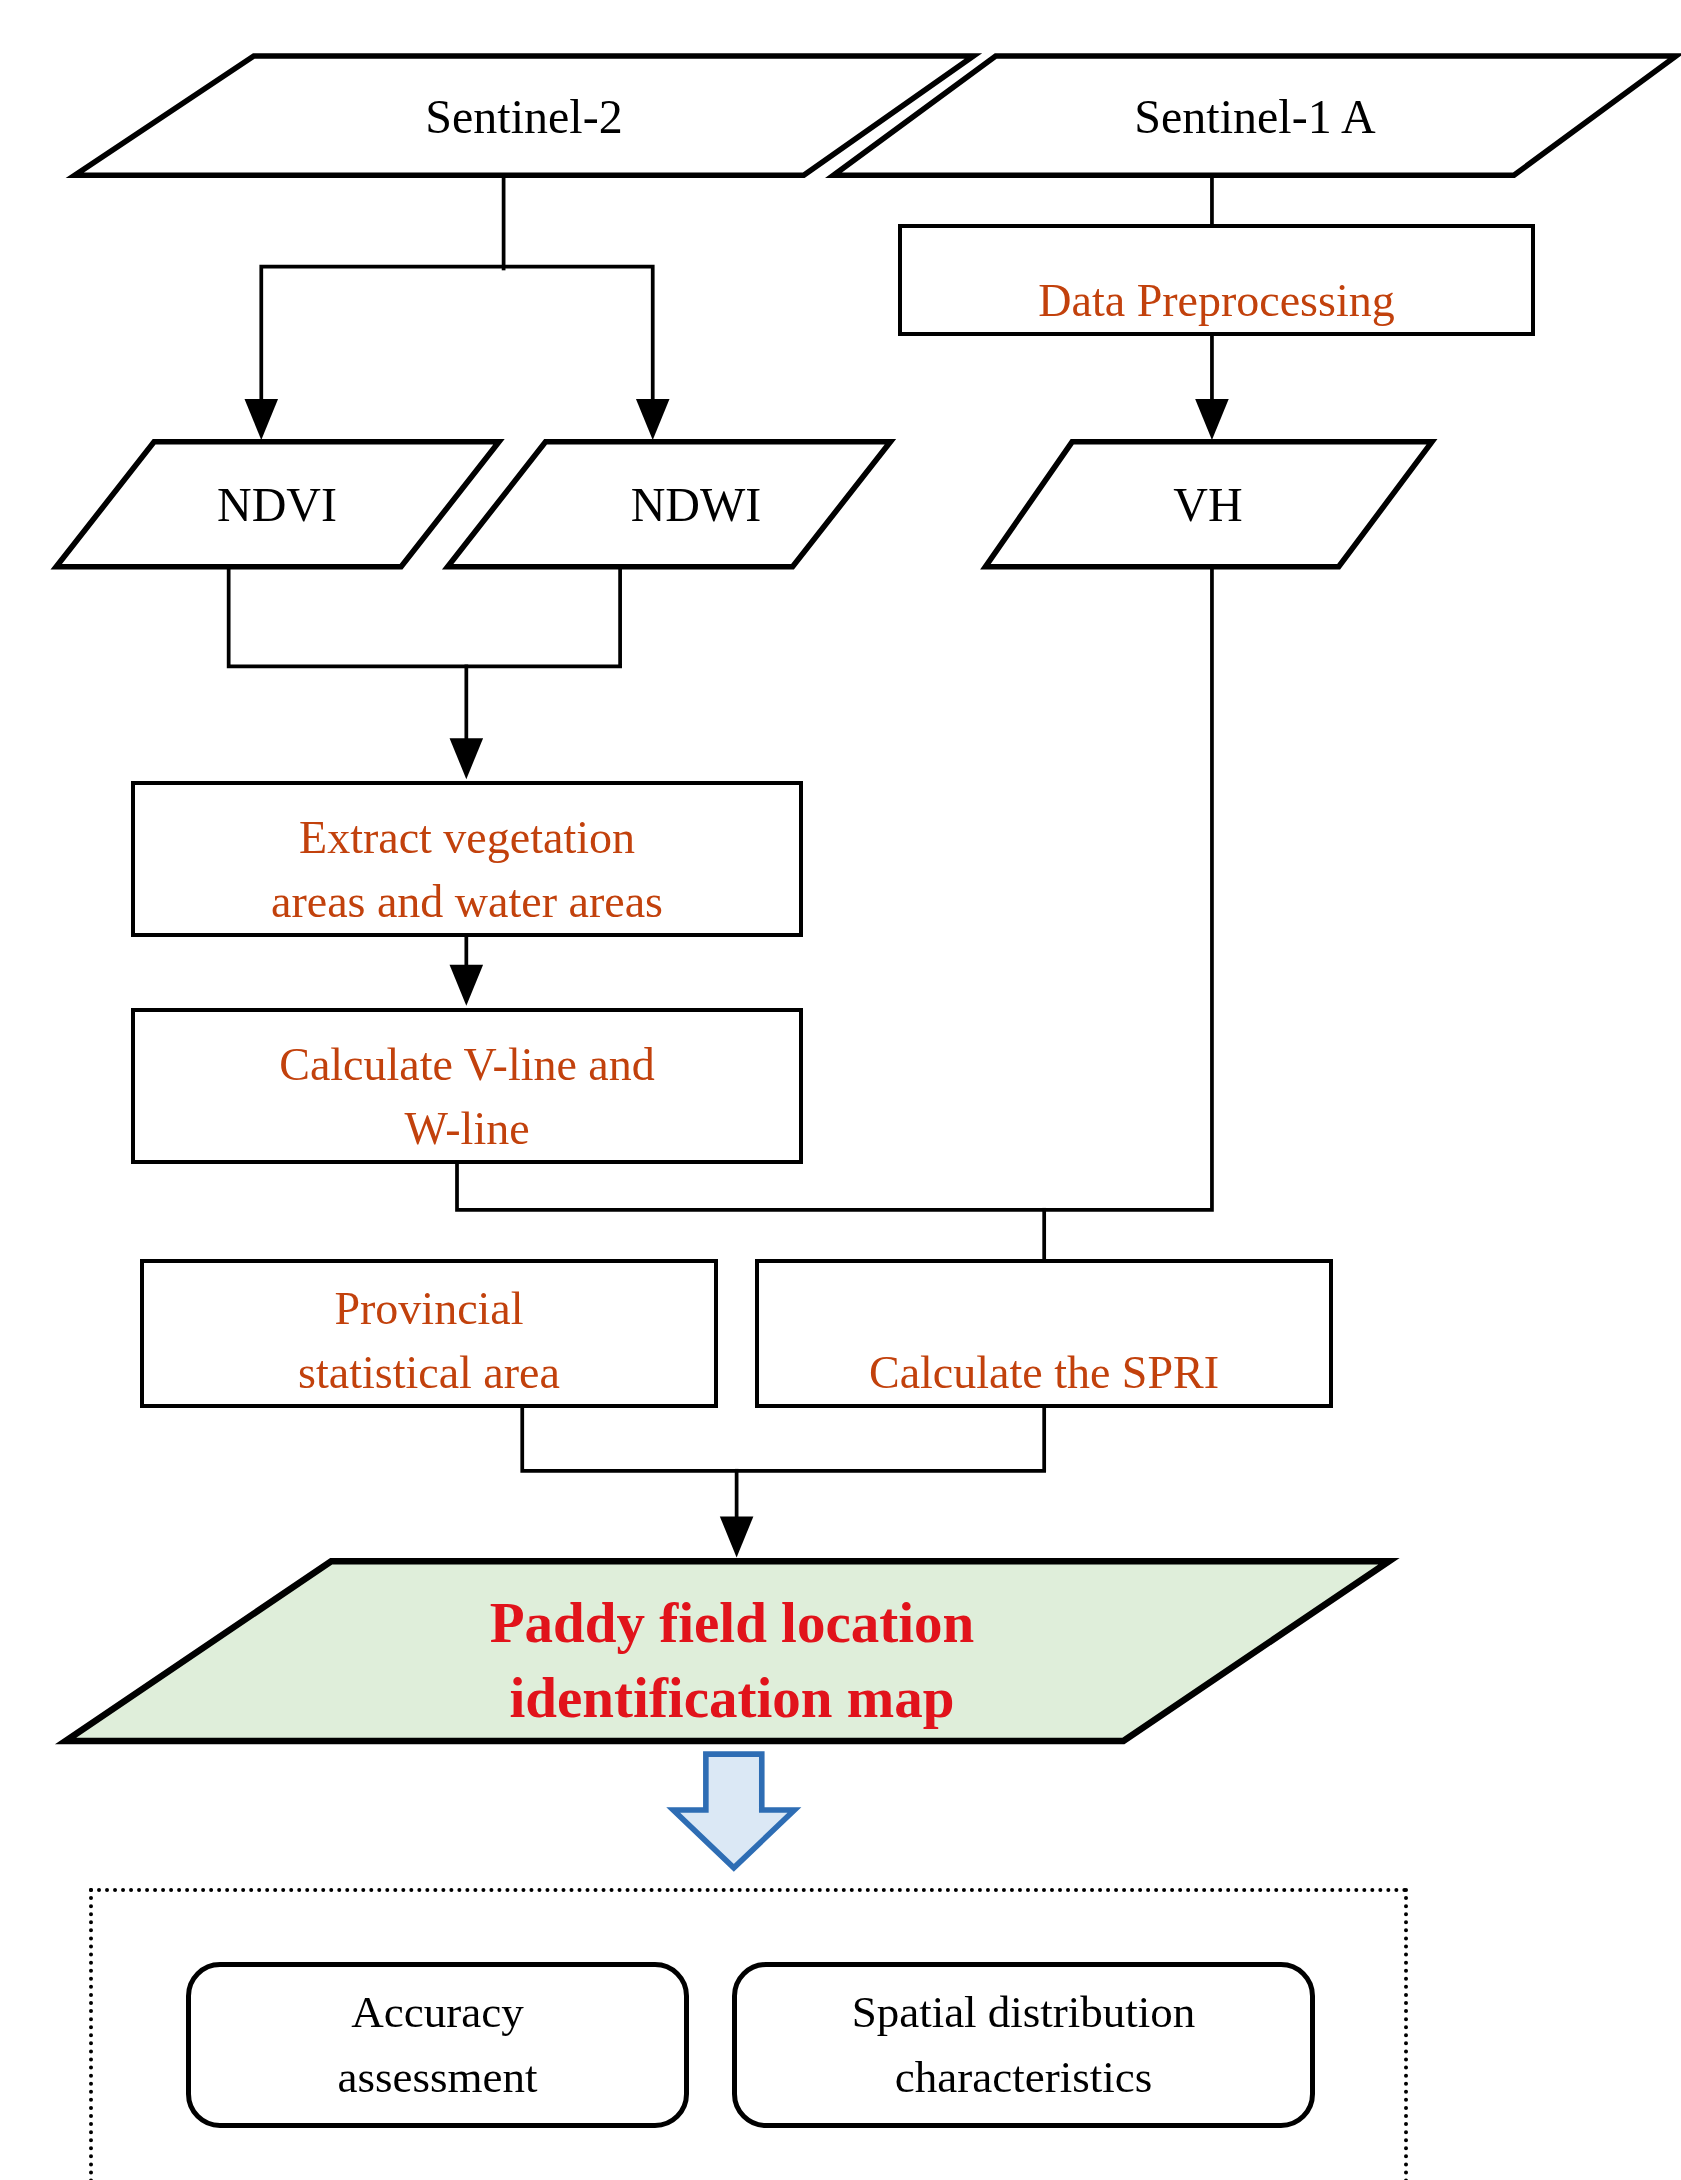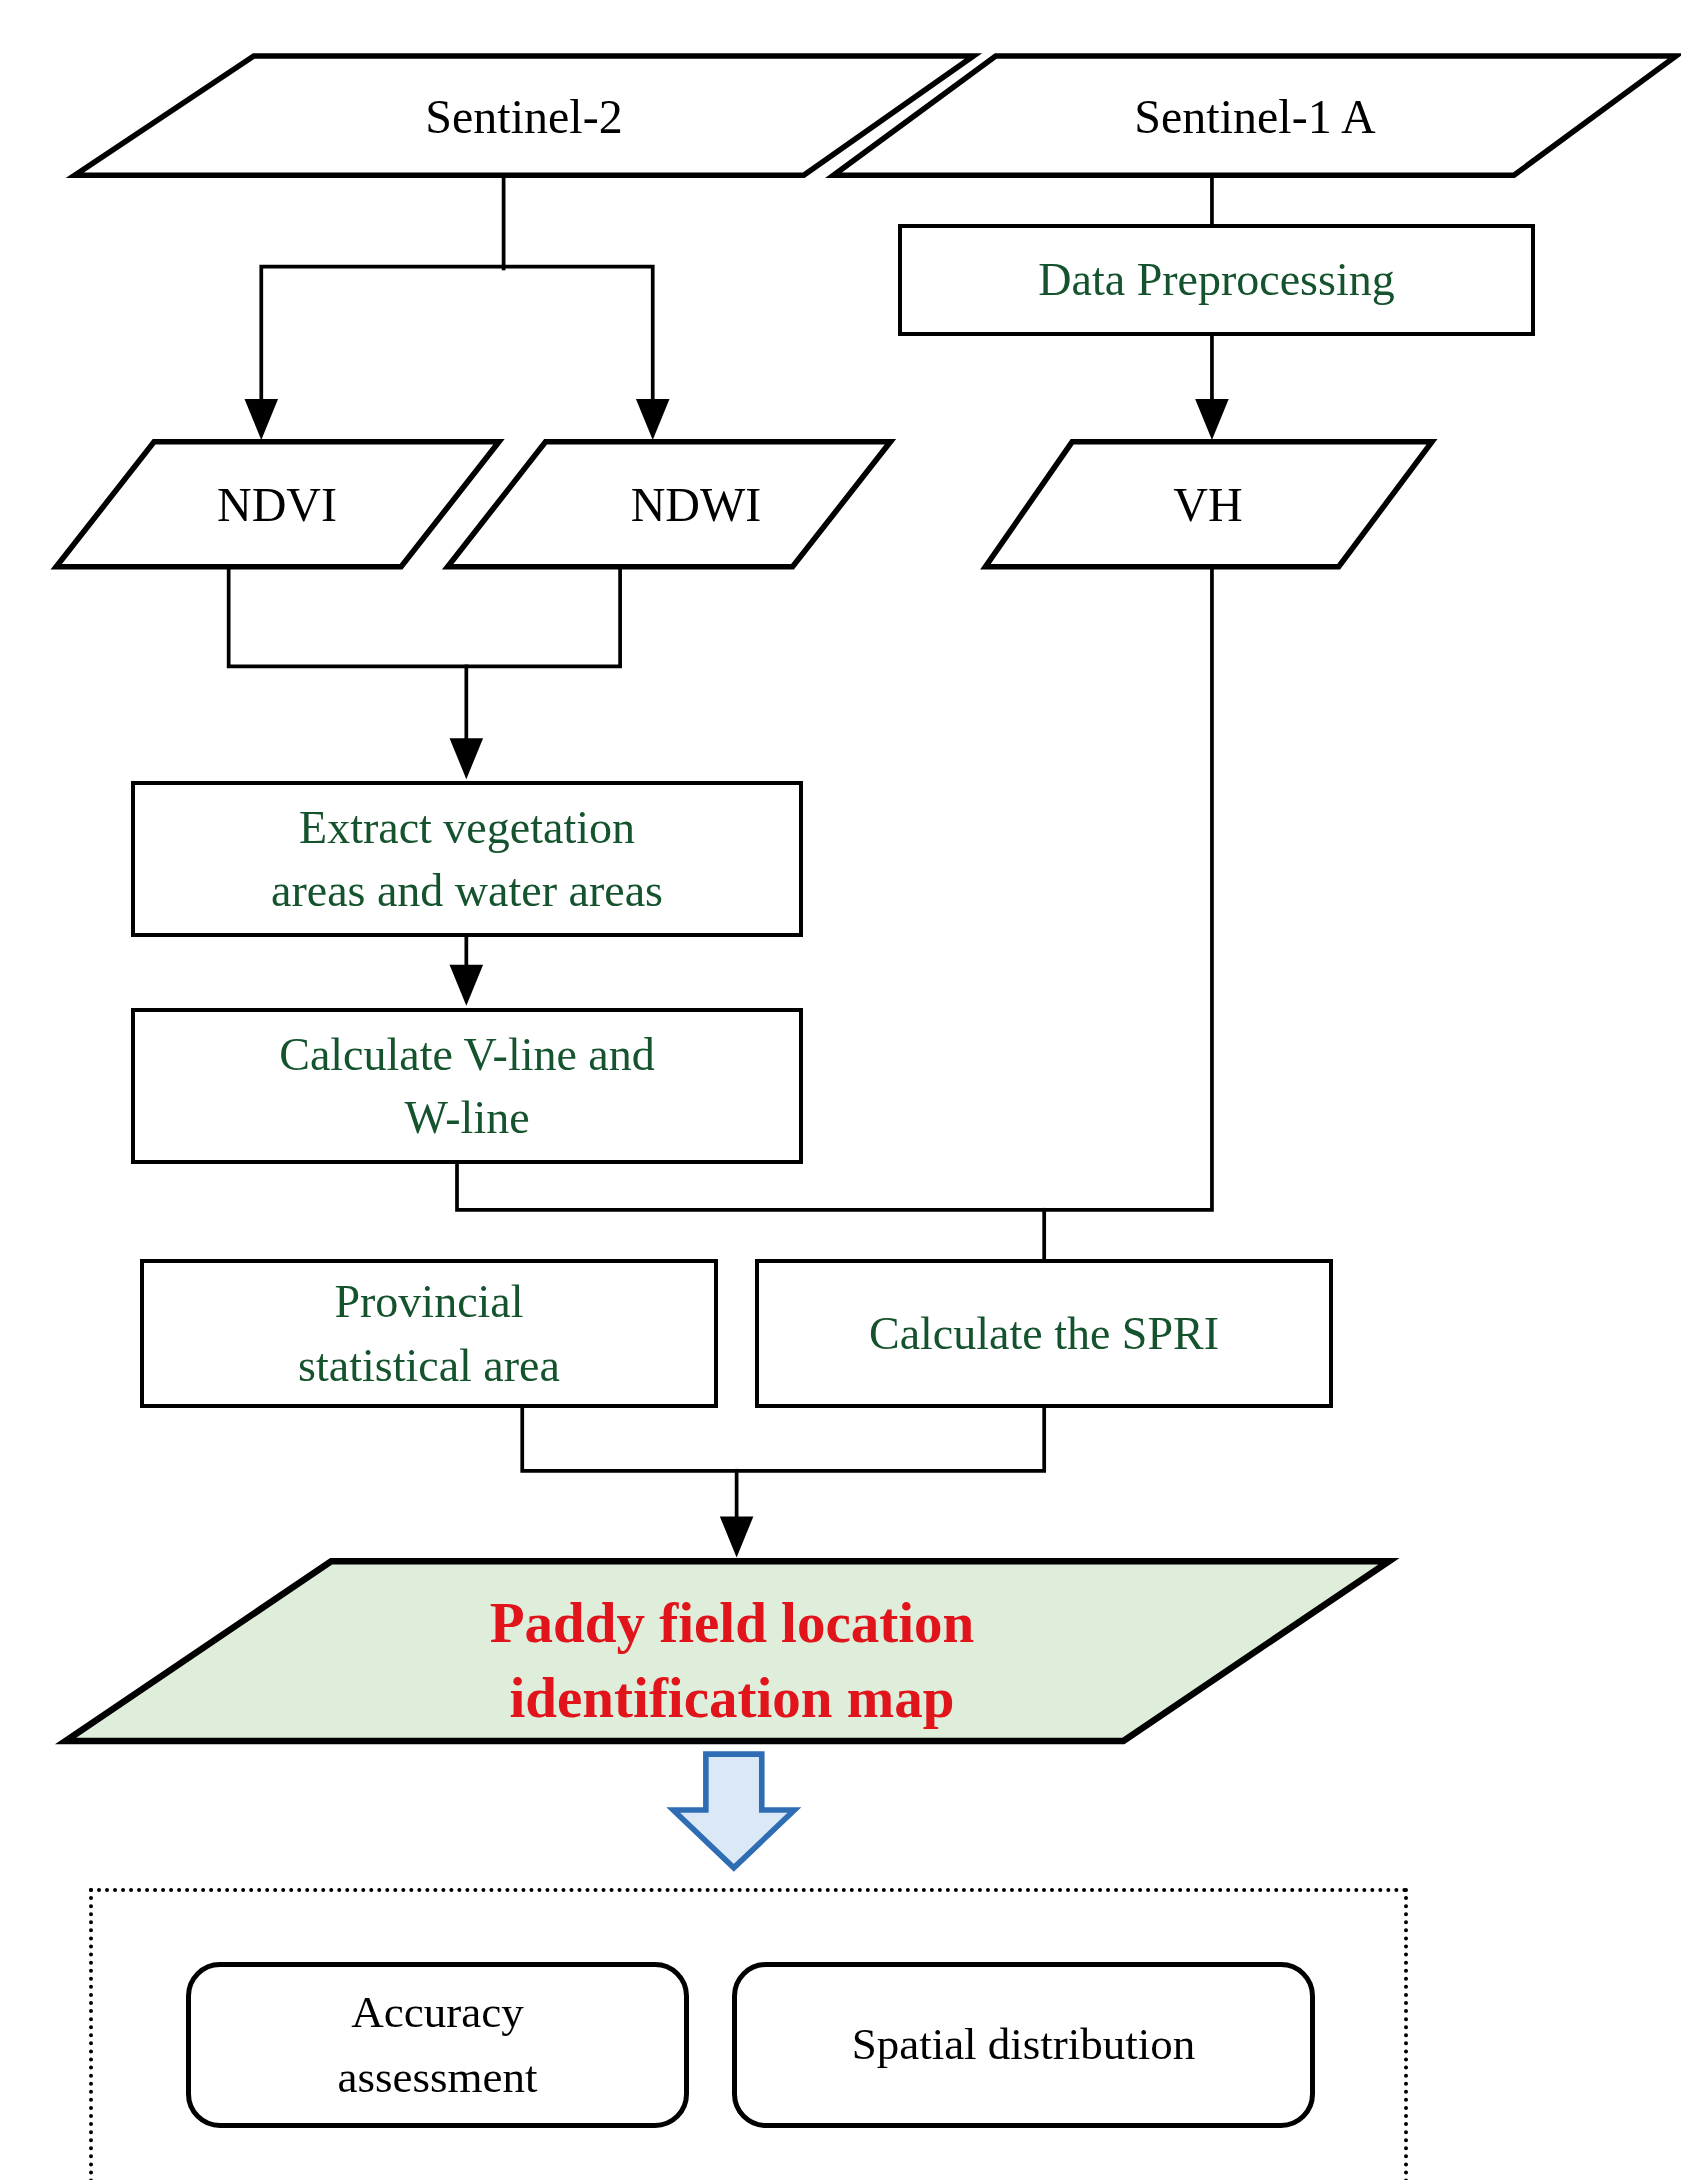--- a/index.html
+++ b/index.html
@@ -24,23 +24,23 @@
     text-align:center;
     line-height:1.32;
   }
   .rect-node{
     position:absolute;
     background:#ffffff;
     border:4.7px solid #000000;
     display:flex;
     flex-direction:column;
     align-items:center;
-    justify-content:center;
+    justify-content:flex-end;
     font-size:46px;
-    color:#14532d;
+    color:#c2410c;
     line-height:1.38;
     box-sizing:border-box;
     text-align:center;
   }
   .round-node{
     position:absolute;
     background:#ffffff;
     border:5.6px solid #000000;
     border-radius:34px;
     display:flex;
@@ -143,16 +143,17 @@
 
   <div class="dotted-container"></div>
 
   <div class="round-node" style="left:186px;top:1934px;width:503px;height:166px;">
     <span class="lbl-line">Accuracy</span>
     <span class="lbl-line">assessment</span>
   </div>
 
   <div class="round-node" style="left:732px;top:1934px;width:583px;height:166px;">
     <span class="lbl-line">Spatial distribution</span>
+    <span class="lbl-line">characteristics</span>
   </div>
 
 </div>
 
 
 </body></html>

